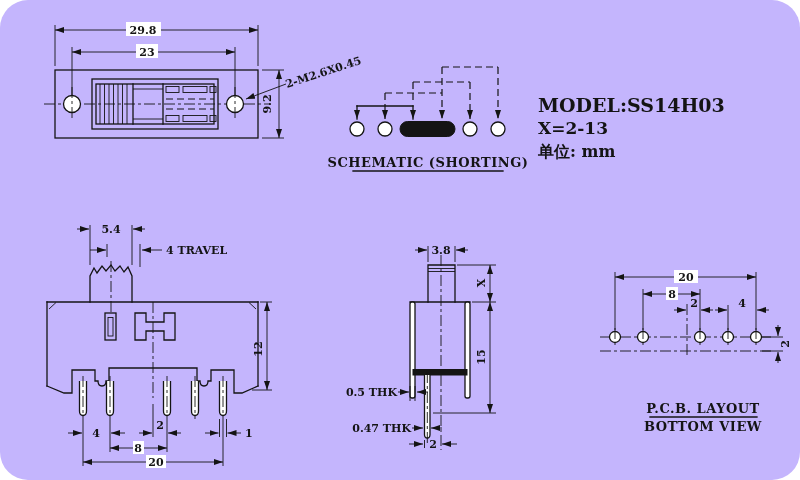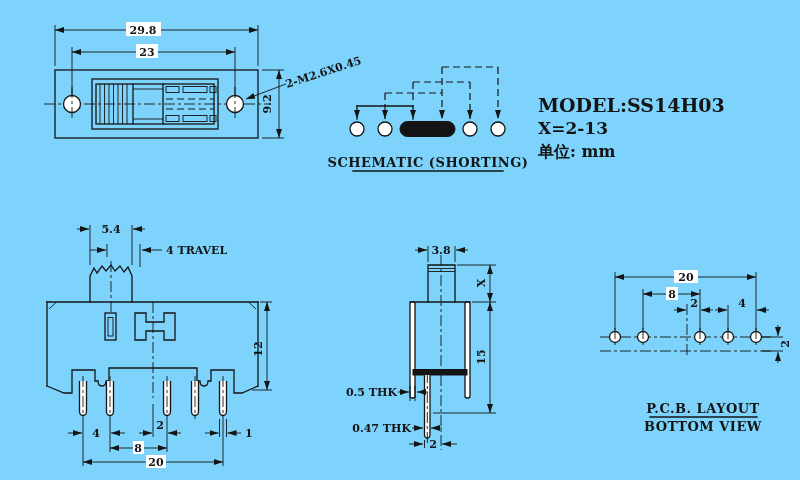--- a/index.html
+++ b/index.html
@@ -1,16 +1,16 @@
 <!DOCTYPE html>
 <html><head>
 <meta charset="utf-8">
 <style>
   html,body{margin:0;padding:0;background:#fff;}
-  .canvas{width:800px;height:480px;background:#7dd3fc;position:relative;overflow:hidden;}
+  .canvas{width:800px;height:480px;background:#c4b5fd;position:relative;overflow:hidden;border-radius:28px;}
   svg{display:block;}
   
   .ln  {stroke:#141414;stroke-width:1.3;fill:none;stroke-linecap:square;}
   .lnf {stroke:#141414;stroke-width:1.3;fill:#ffffff;}
   .blk {stroke:#141414;stroke-width:1;fill:#141414;}
   .thin{stroke:#141414;stroke-width:0.9;fill:none;stroke-linecap:butt;}
   .cl  {stroke:#141414;stroke-width:0.9;fill:none;stroke-dasharray:11 3 3 3;}
   .dsh {stroke:#141414;stroke-width:1.2;fill:none;stroke-dasharray:7 4;}
   .wbg {fill:#ffffff;stroke:none;}
   

